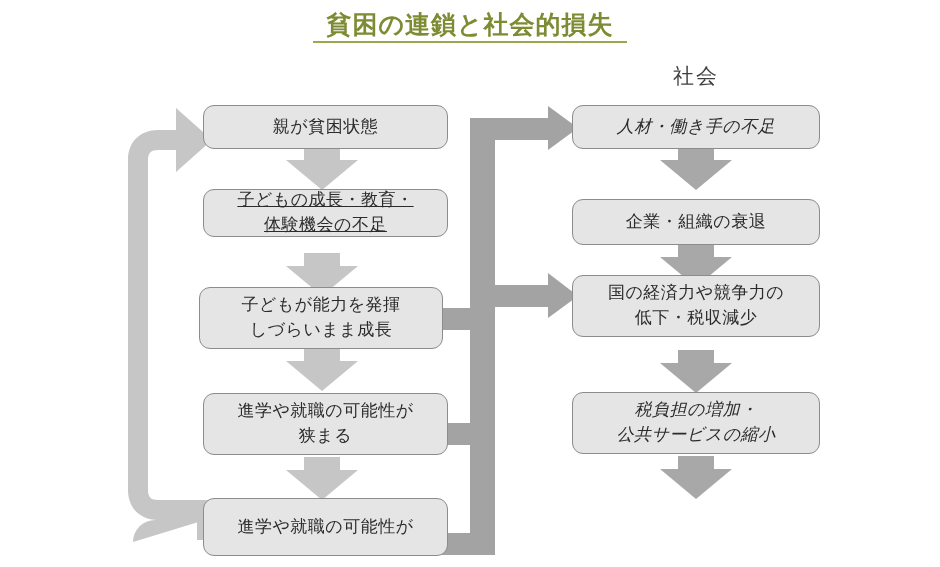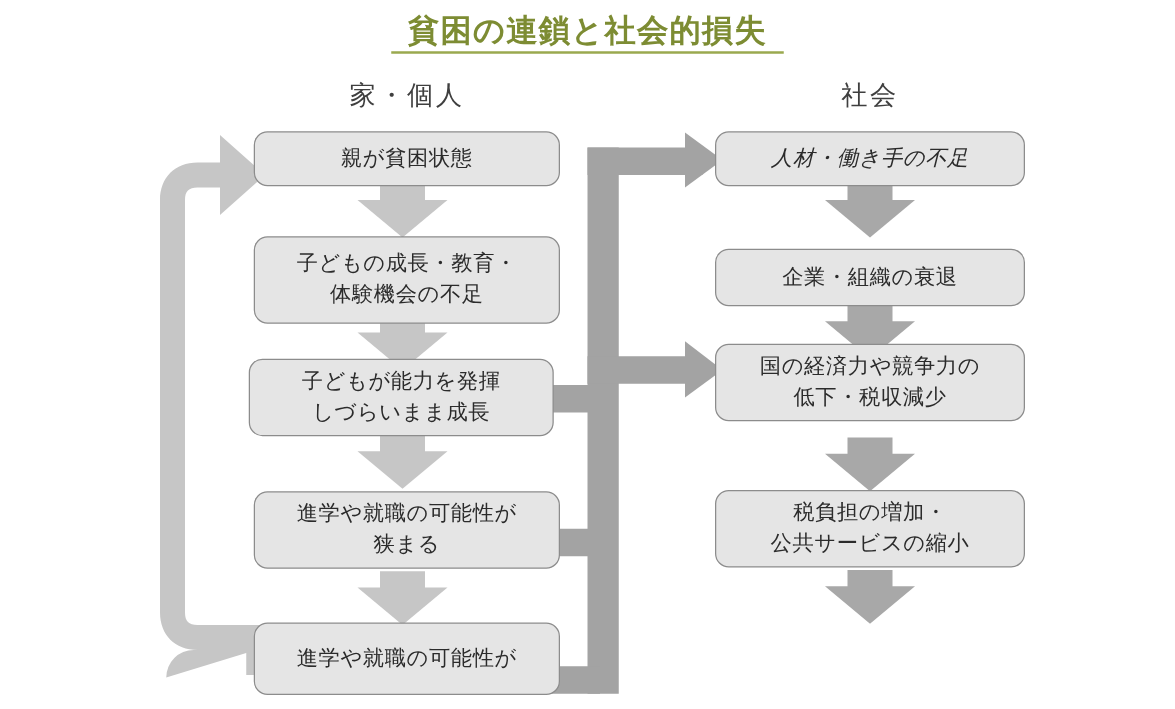--- a/index.html
+++ b/index.html
@@ -55,21 +55,20 @@
   .box span{display:block;white-space:pre-line;}
 </style>
 </head>
 <body>
 
 <div id="stage">
 
   <div class="title">貧困の連鎖と社会的損失</div>
   <div class="title-underline"></div>
 
-  <div class="col-head" id="head-left">家・個人</div>
   <div class="col-head" id="head-right">社会</div>
 
   <svg id="wires" viewBox="0 0 940 567">
 
     <g>
       <path fill="#c6c6c6" d="
         M 205 520
         L 155 520
         A 22 22 0 0 0 133 542
         L 133 542
@@ -150,21 +149,21 @@
         <rect x="678" y="456" width="36" height="16"></rect>
         <polygon points="660,469 732,469 696,499"></polygon>
       </g>
     </g>
   </svg>
 
   <div class="box" style="left:203px;top:105px;width:245px;height:44px;">
     <span>親が貧困状態</span>
   </div>
 
-  <div class="box" style="left:203px;top:189px;width:245px;height:70px;">
+  <div class="box" style="left:203px;top:189px;width:245px;height:48px;text-decoration:underline;">
     <span>子どもの成長・教育・
 体験機会の不足</span>
   </div>
 
   <div class="box" style="left:199px;top:287px;width:244px;height:62px;">
     <span>子どもが能力を発揮
 しづらいまま成長</span>
   </div>
 
   <div class="box" style="left:203px;top:393px;width:245px;height:62px;">
@@ -182,19 +181,19 @@
 
   <div class="box" style="left:572px;top:199px;width:248px;height:46px;">
     <span>企業・組織の衰退</span>
   </div>
 
   <div class="box" style="left:572px;top:275px;width:248px;height:62px;">
     <span>国の経済力や競争力の
 低下・税収減少</span>
   </div>
 
-  <div class="box" style="left:572px;top:392px;width:248px;height:62px;">
+  <div class="box" style="left:572px;top:392px;width:248px;height:62px;font-style:italic;">
     <span>税負担の増加・
 公共サービスの縮小</span>
   </div>
 
 
 </div>
 
 </body></html>

